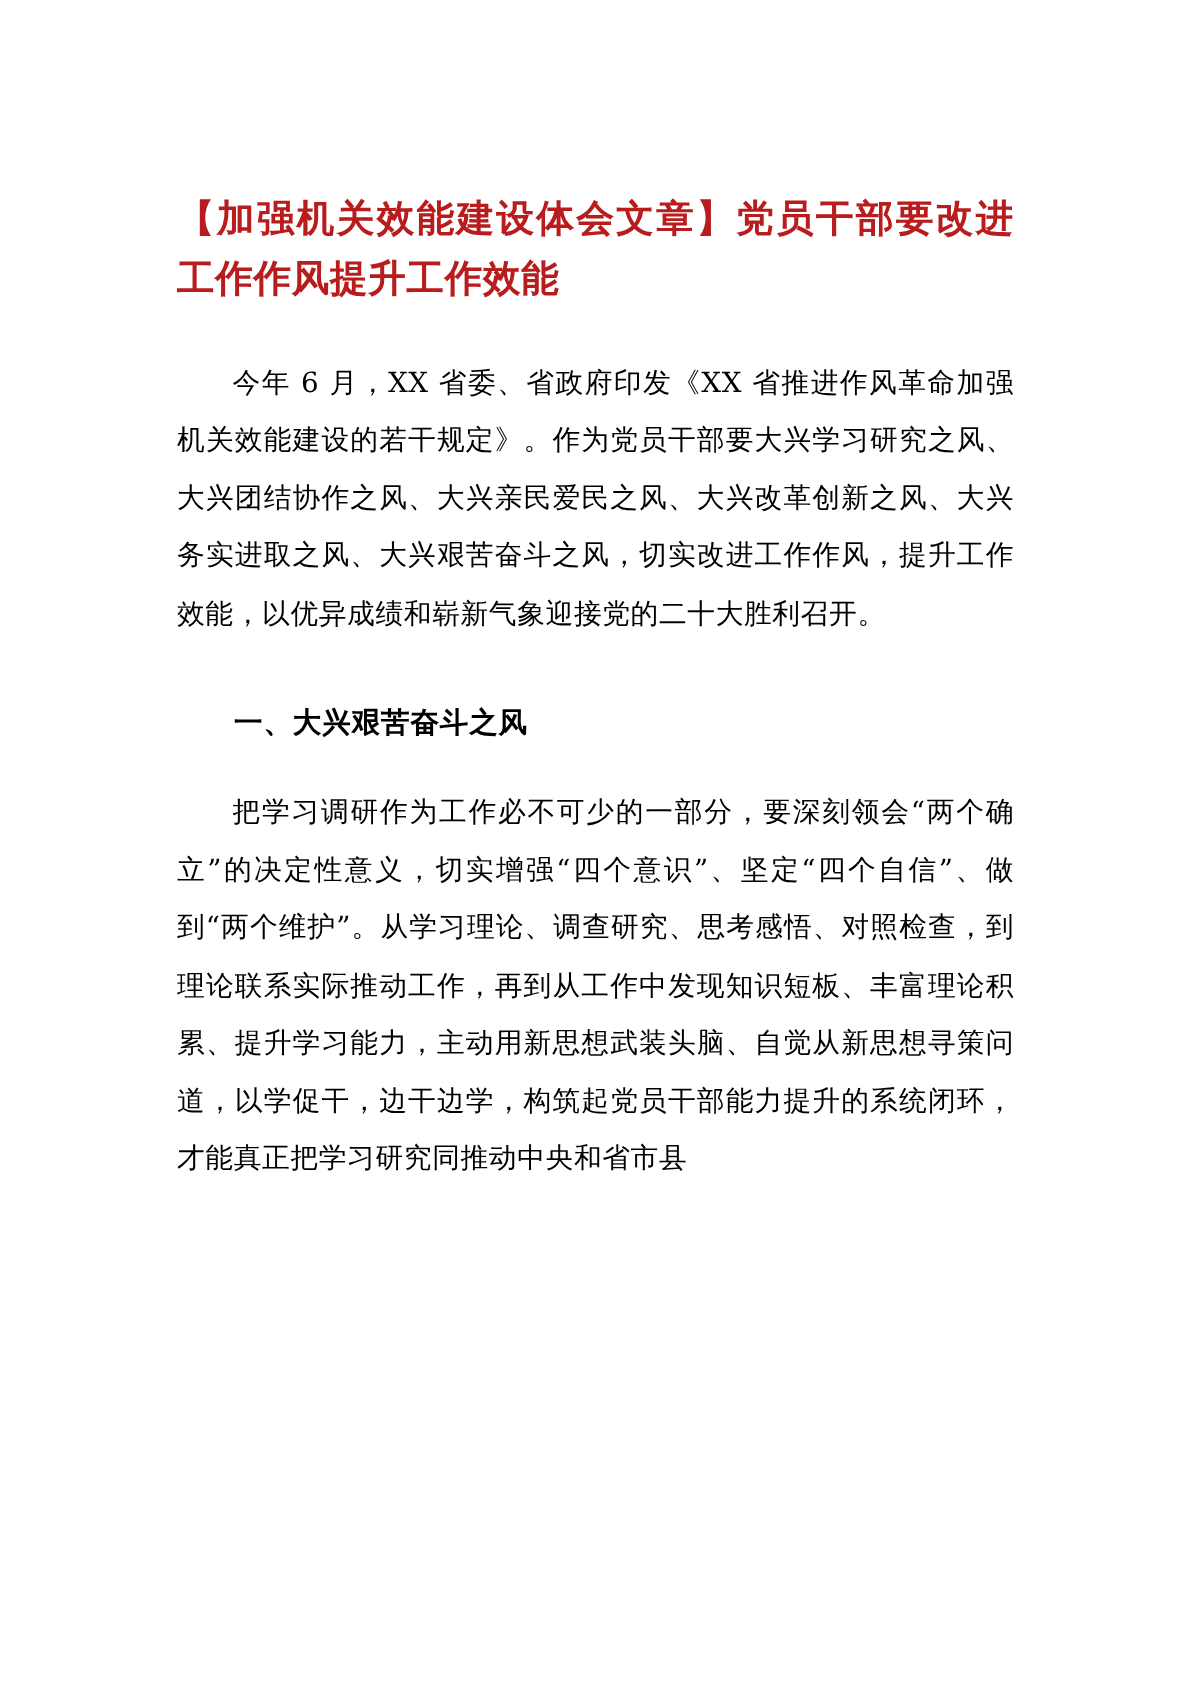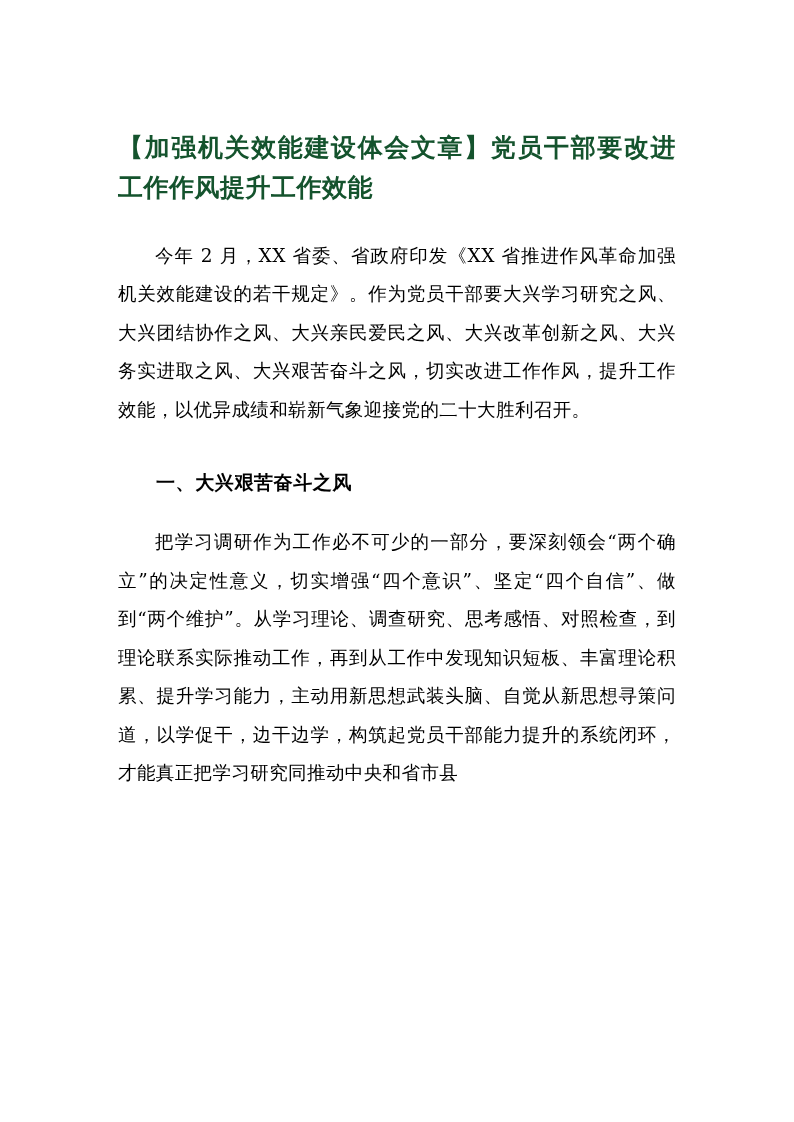--- a/index.html
+++ b/index.html
@@ -15,29 +15,29 @@
     position: relative;
     overflow: hidden;
   }
   .page {
     box-sizing: border-box;
     width: 794px;
     height: 1122px;
     padding: 128px 118px 80px 118px;
   }
   .doc-title {
-    font-family: Liberation Serif, serif;
+    font-family: Liberation Mono, monospace;
     font-weight: bold;
     font-size: 25px;
     line-height: 1.58;
     letter-spacing: 0.5px;
     text-align: justify;
     text-align-last: left;
     margin: 0 0 30px 0;
-    color: #14532d;
+    color: #b91c1c;
   }
   .para {
     font-size: 18.5px;
     line-height: 2.08;
     text-align: justify;
     text-align-last: left;
     text-indent: 2em;
     margin: 0 0 26px 0;
     letter-spacing: 0.4px;
   }
@@ -54,19 +54,19 @@
     margin-bottom: 0;
   }
 </style>
 </head>
 <body>
 
 <div class="page">
 
   <h1 class="doc-title">【加强机关效能建设体会文章】党员干部要改进工作作风提升工作效能</h1>
 
-  <p class="para">今年 2 月，XX 省委、省政府印发《XX 省推进作风革命加强机关效能建设的若干规定》。作为党员干部要大兴学习研究之风、大兴团结协作之风、大兴亲民爱民之风、大兴改革创新之风、大兴务实进取之风、大兴艰苦奋斗之风，切实改进工作作风，提升工作效能，以优异成绩和崭新气象迎接党的二十大胜利召开。</p>
+  <p class="para">今年 6 月，XX 省委、省政府印发《XX 省推进作风革命加强机关效能建设的若干规定》。作为党员干部要大兴学习研究之风、大兴团结协作之风、大兴亲民爱民之风、大兴改革创新之风、大兴务实进取之风、大兴艰苦奋斗之风，切实改进工作作风，提升工作效能，以优异成绩和崭新气象迎接党的二十大胜利召开。</p>
 
   <h2 class="section-heading">一、大兴艰苦奋斗之风</h2>
 
   <p class="para last">把学习调研作为工作必不可少的一部分，要深刻领会“两个确立”的决定性意义，切实增强“四个意识”、坚定“四个自信”、做到“两个维护”。从学习理论、调查研究、思考感悟、对照检查，到理论联系实际推动工作，再到从工作中发现知识短板、丰富理论积累、提升学习能力，主动用新思想武装头脑、自觉从新思想寻策问道，以学促干，边干边学，构筑起党员干部能力提升的系统闭环，才能真正把学习研究同推动中央和省市县</p>
 
 </div>
 
 </body></html>

